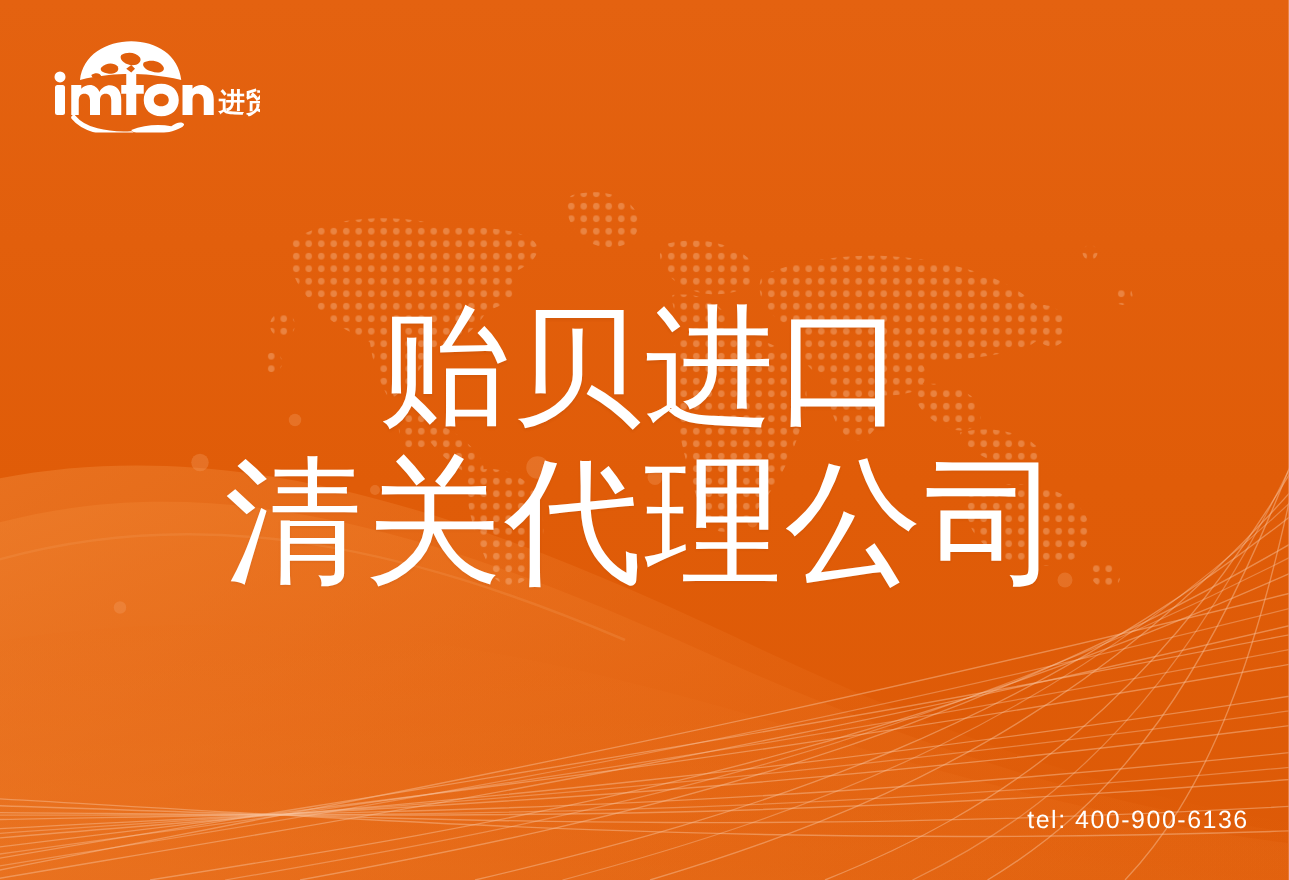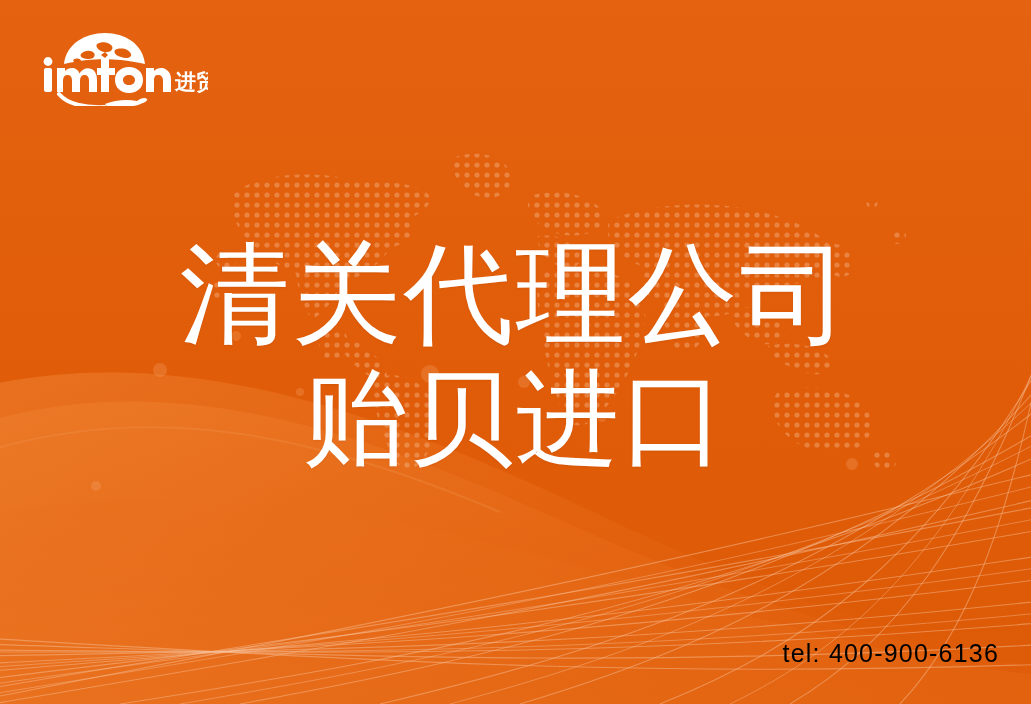--- a/index.html
+++ b/index.html
@@ -70,23 +70,23 @@
   }
   .headline .line-2 {
     font-size: 110px;
   }
 
   
   .phone {
     position: absolute;
     right: 32px;
     bottom: 36px;
-    color: #000000;
+    color: #ffffff;
     font-family: "Liberation Sans", "DejaVu Sans", sans-serif;
-    font-size: 25px;
+    font-size: 20px;
     font-weight: 400;
     letter-spacing: 1.2px;
     white-space: nowrap;
   }
 </style>
 </head>
 <body>
 
 <div class="banner">
 
@@ -274,19 +274,19 @@
     </svg>
   </div>
 
   <div style="position:absolute;width:0;height:0;overflow:hidden;">
     
     
     
   </div>
 
   <div class="headline">
+    <span class="line line-1">贻贝进口</span>
     <span class="line line-2">清关代理公司</span>
-    <span class="line line-1">贻贝进口</span>
   </div>
 
   <div class="phone">tel: 400-900-6136</div>
 
 </div>
 
 </body></html>

